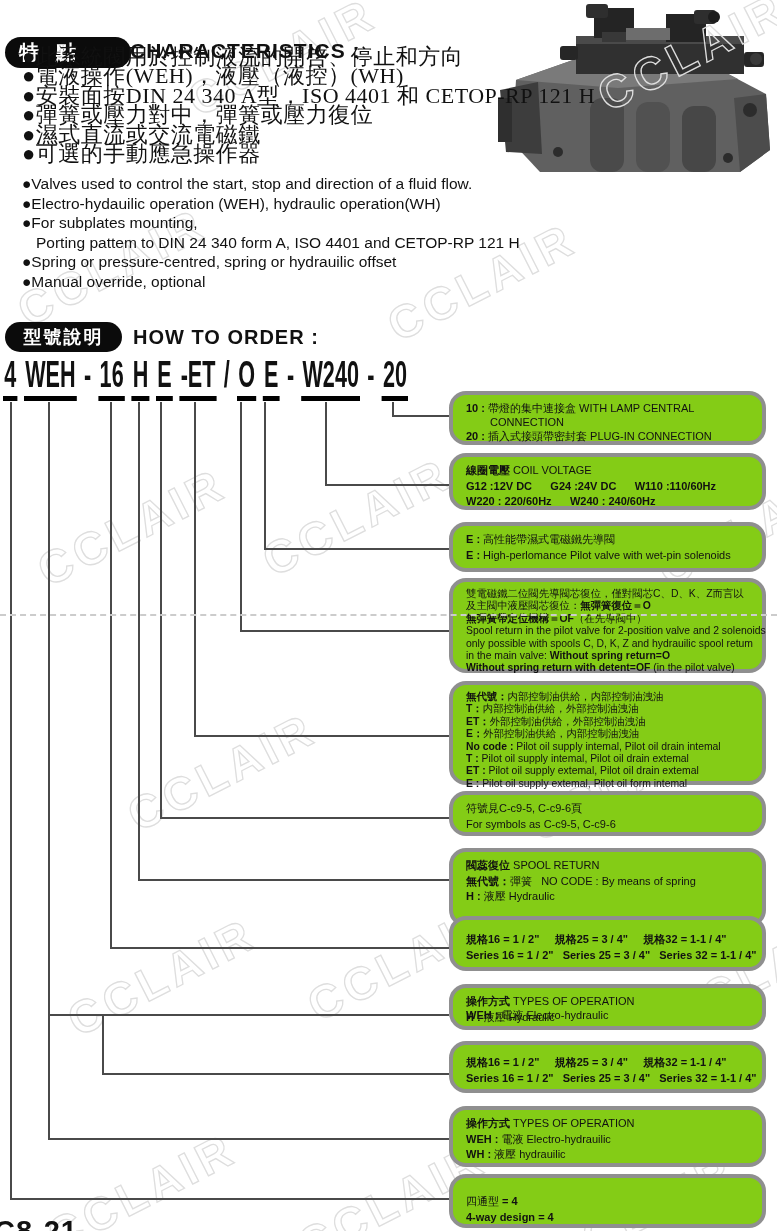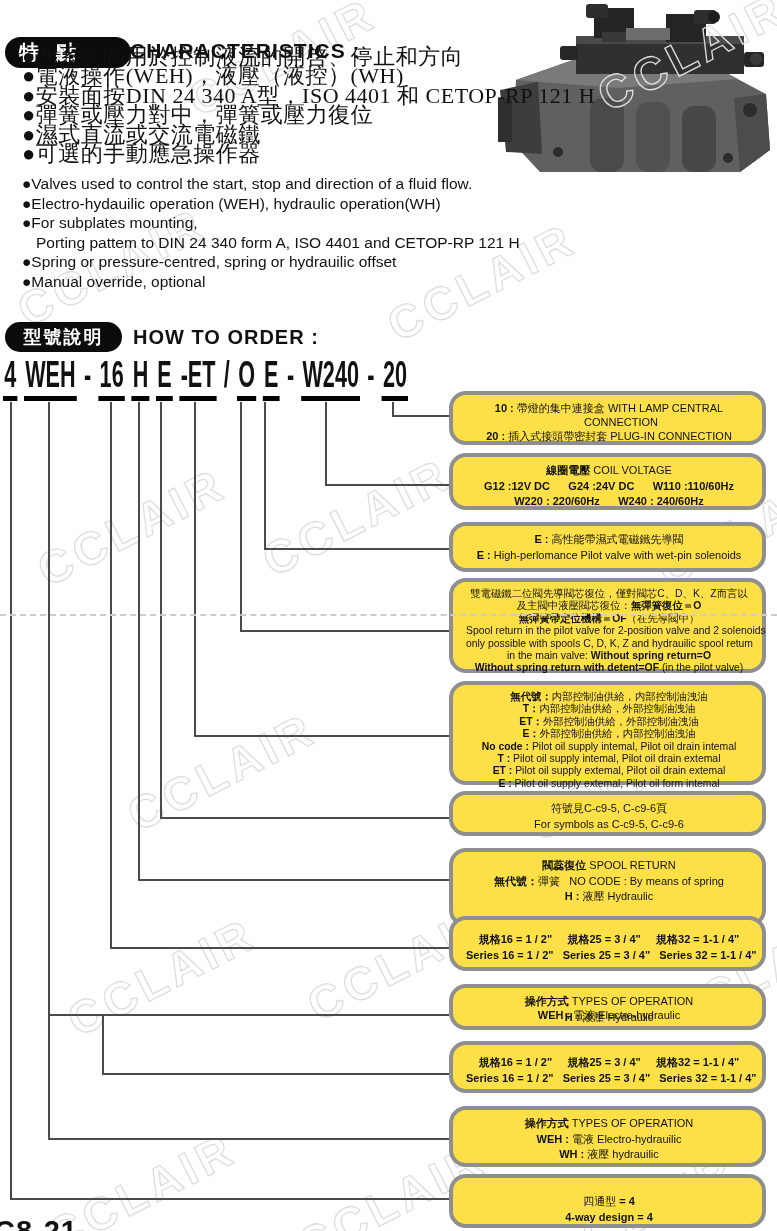--- a/index.html
+++ b/index.html
@@ -28,22 +28,22 @@
         gap:11px;white-space:nowrap;z-index:5;}
   .code .seg{border-bottom:5px solid #000;padding:0 2px 2px 2px;line-height:38px;}
   .code .sep{padding:0 1px;line-height:38px;}
   
   .vl,.hl{position:absolute;background:#4a4a4a;z-index:4;}
   .vl{width:2px;}
   .hl{height:2px;}
   .dash{position:absolute;left:0;top:614px;width:777px;border-top:2px dashed #cccccc;z-index:6;}
   
   .obox{position:absolute;left:449px;width:317px;box-sizing:border-box;
-        background:#fde047;border:4px solid #8f8f8f;border-radius:17px;
-        padding:6px 10px 4px 13px;z-index:5;text-align:center;}
+        background:#84cc16;border:4px solid #8f8f8f;border-radius:17px;
+        padding:6px 10px 4px 13px;z-index:5;}
   .obox .bl{font-size:11px;line-height:14px;white-space:nowrap;}
   .obox.dense .bl{font-size:10.4px;line-height:12.4px;}
   .obox.mid .bl{font-size:11px;line-height:15.5px;}
   .bl b{font-weight:bold;}
   .pullup{margin-top:-12px;}
   .ind{padding-left:24px;}
   
   .photo{position:absolute;left:498px;top:2px;z-index:2;}
   
   .pagenum{position:absolute;left:-6px;top:1215px;font-size:29px;font-weight:bold;

